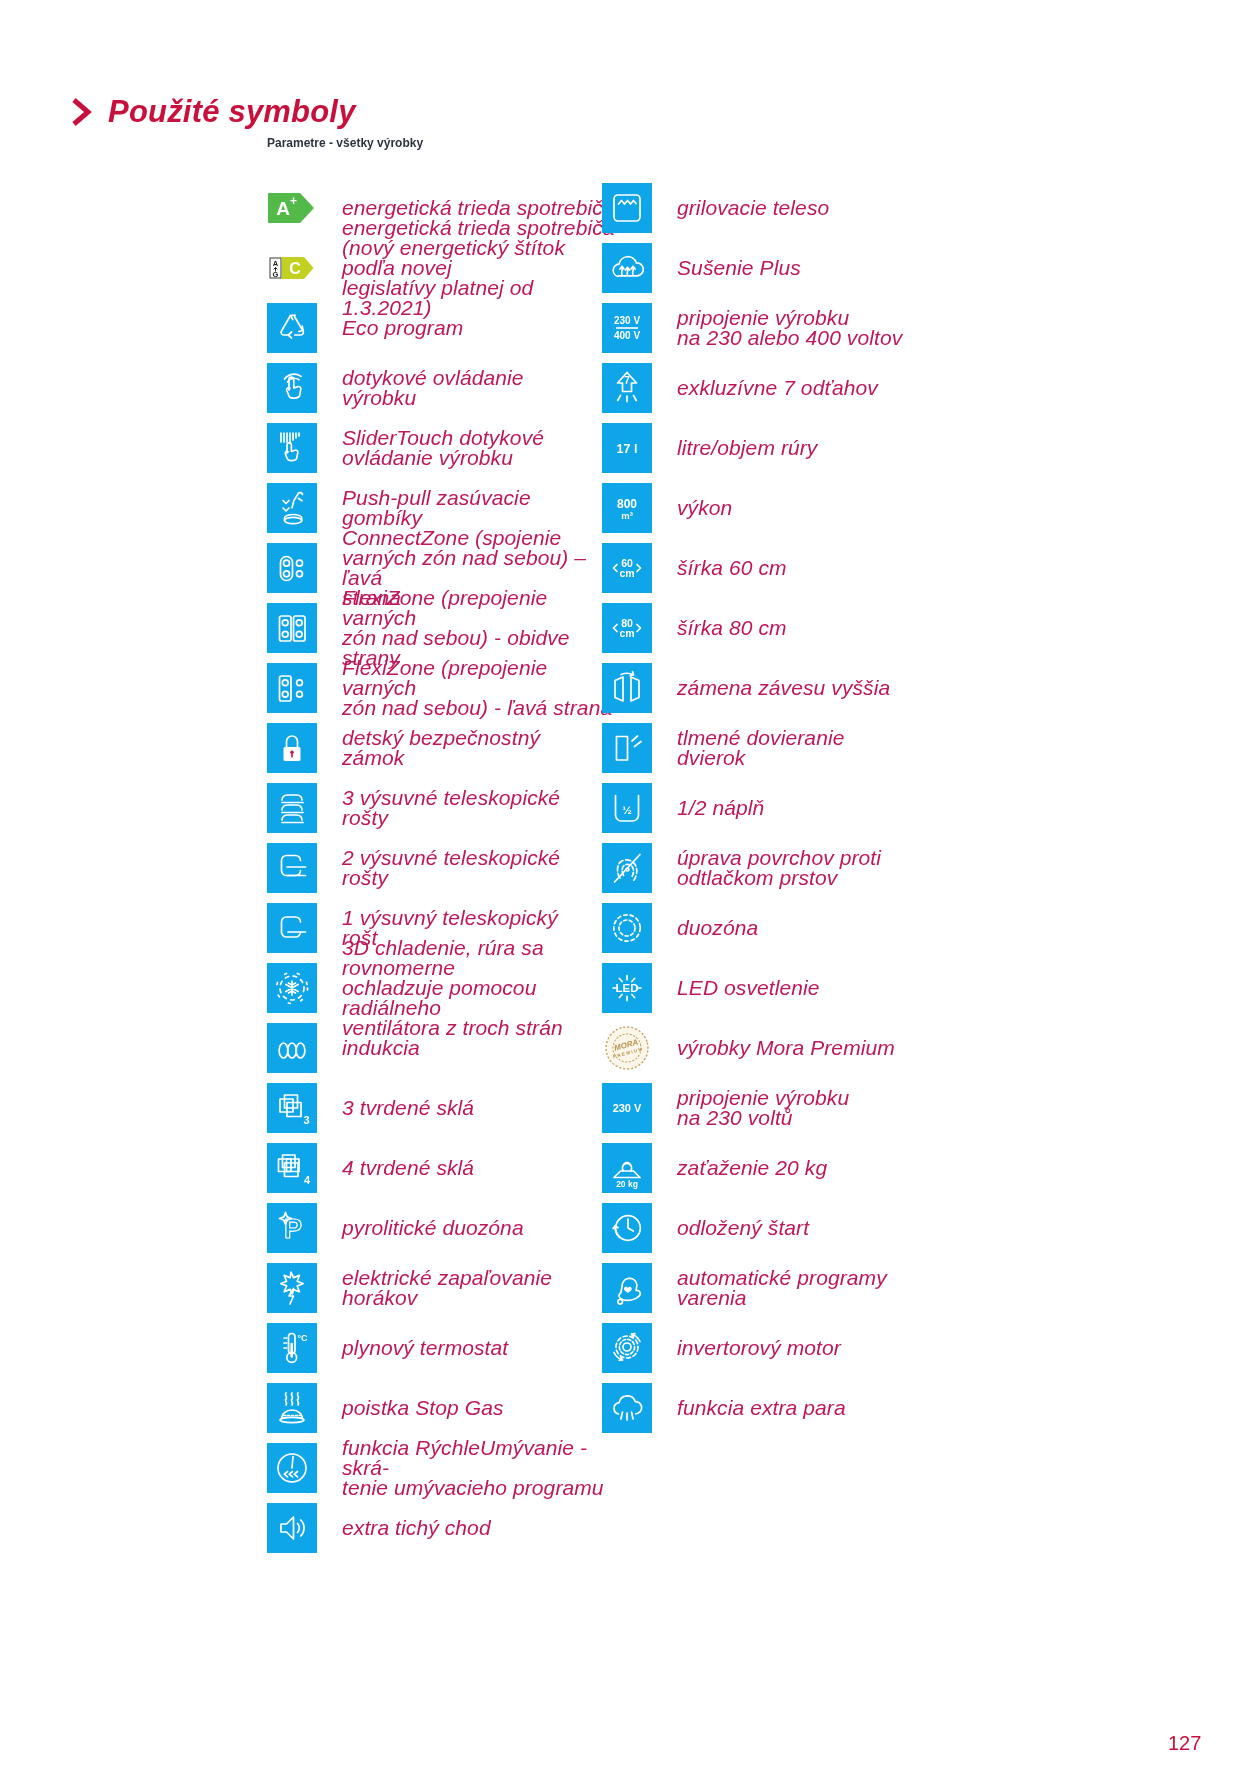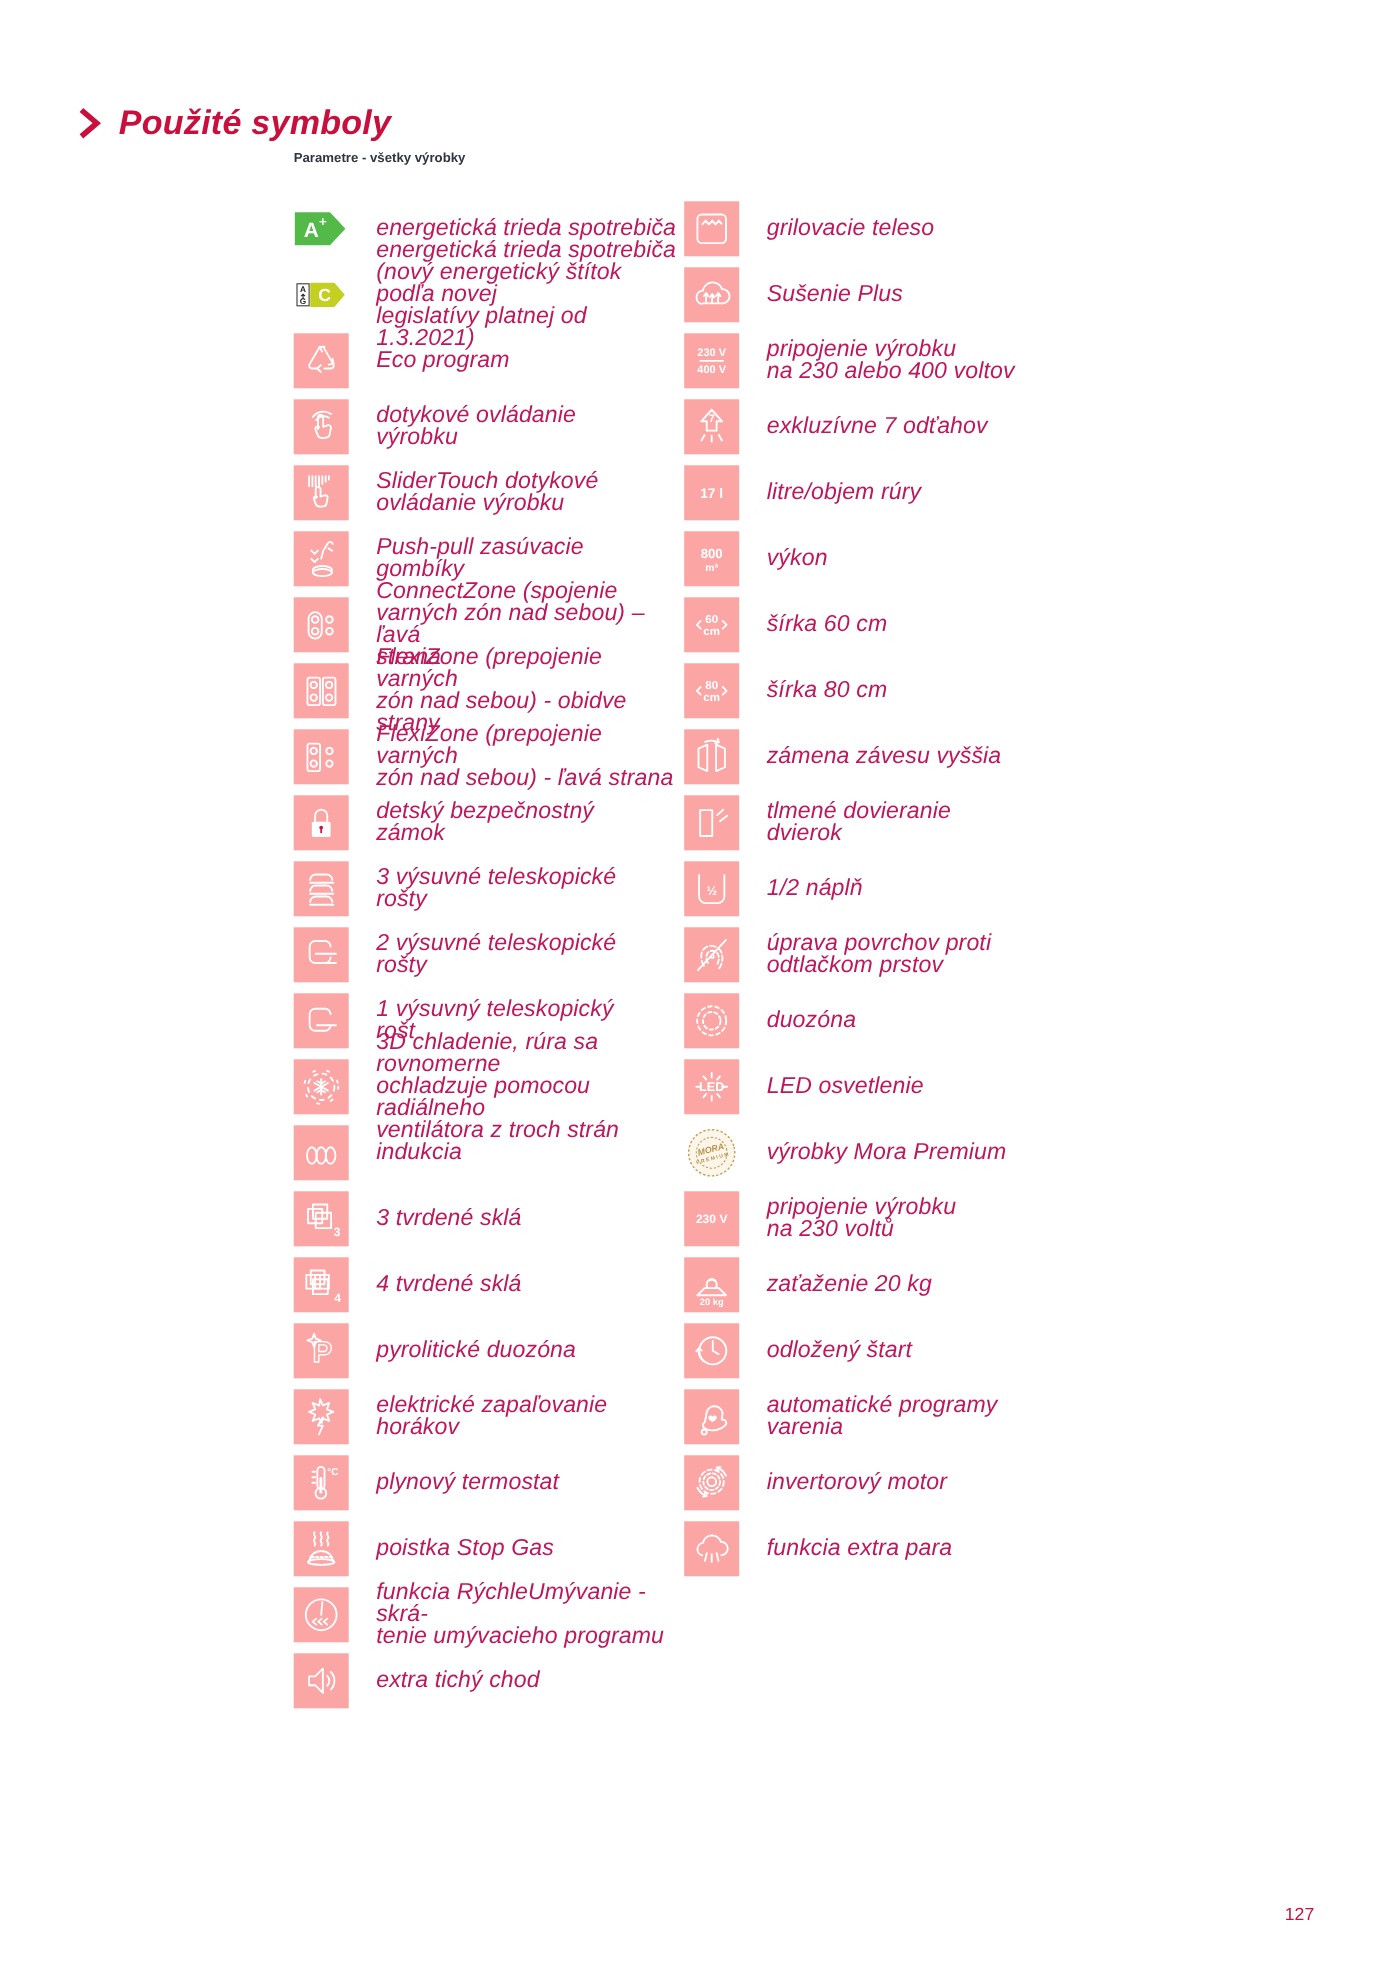--- a/index.html
+++ b/index.html
@@ -6,32 +6,32 @@
   body{
     width:1257px;height:1785px;position:relative;background:#ffffff;
     font-family:"Liberation Sans","DejaVu Sans",sans-serif;
     color:#40454f;overflow:hidden;
   }
   .header{position:absolute;left:71px;top:50px;display:flex;align-items:center;gap:15px;margin-top:44px;}
   .page-title{font-size:31px;font-weight:bold;font-style:italic;color:#c9103c;letter-spacing:.2px;}
   .subtitle{position:absolute;left:267px;top:136px;font-size:12px;font-weight:bold;color:#2e3440;}
   .col{position:absolute;top:178px;}
   #col-left{left:267px;width:350px;}
-  #col-right{left:622px;width:560px;}
+  #col-right{left:602px;width:560px;}
   .row{display:flex;align-items:center;height:60px;gap:25px;}
   .tile{width:50px;height:50px;flex:0 0 50px;position:relative;}
-  .tile.red{background:#fca5a5;}
+  .tile.red{background:#0ea5e9;}
   .tile.plain{background:transparent;}
   .tile svg{position:absolute;inset:0;width:50px;height:50px;}
   .tile svg text{font-family:"Liberation Sans","DejaVu Sans",sans-serif;}
   .label{
     font-size:21px;line-height:20px;color:#be185d;
     white-space:pre-line;letter-spacing:.1px;font-style:italic;
   }
-  .page-number{position:absolute;left:1168px;top:1732px;font-size:16px;color:#c9103c;}
+  .page-number{position:absolute;left:1168px;top:1732px;font-size:20px;color:#c9103c;}
 </style>
 </head>
 <body>
 
 <div class="header">
   <svg width="22" height="32" viewBox="0 0 22 32">
     <path d="M3 4 L17 16 L3 28" stroke="#c9103c" stroke-width="5" fill="none"></path>
   </svg>
   <span class="page-title">Použité symboly</span>
 </div>

